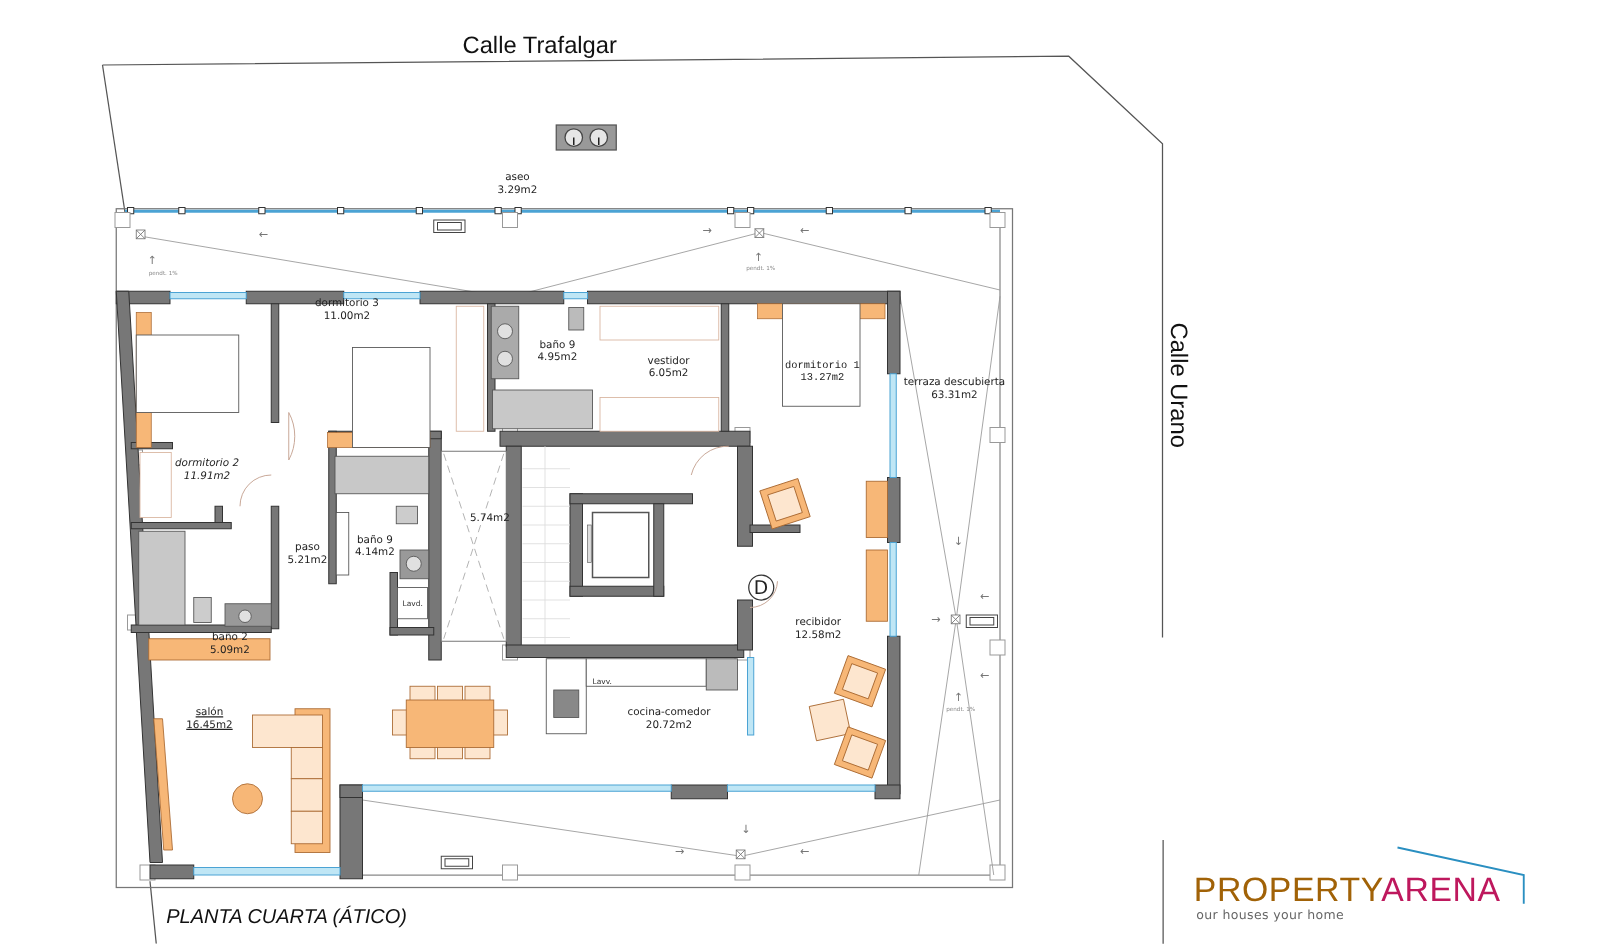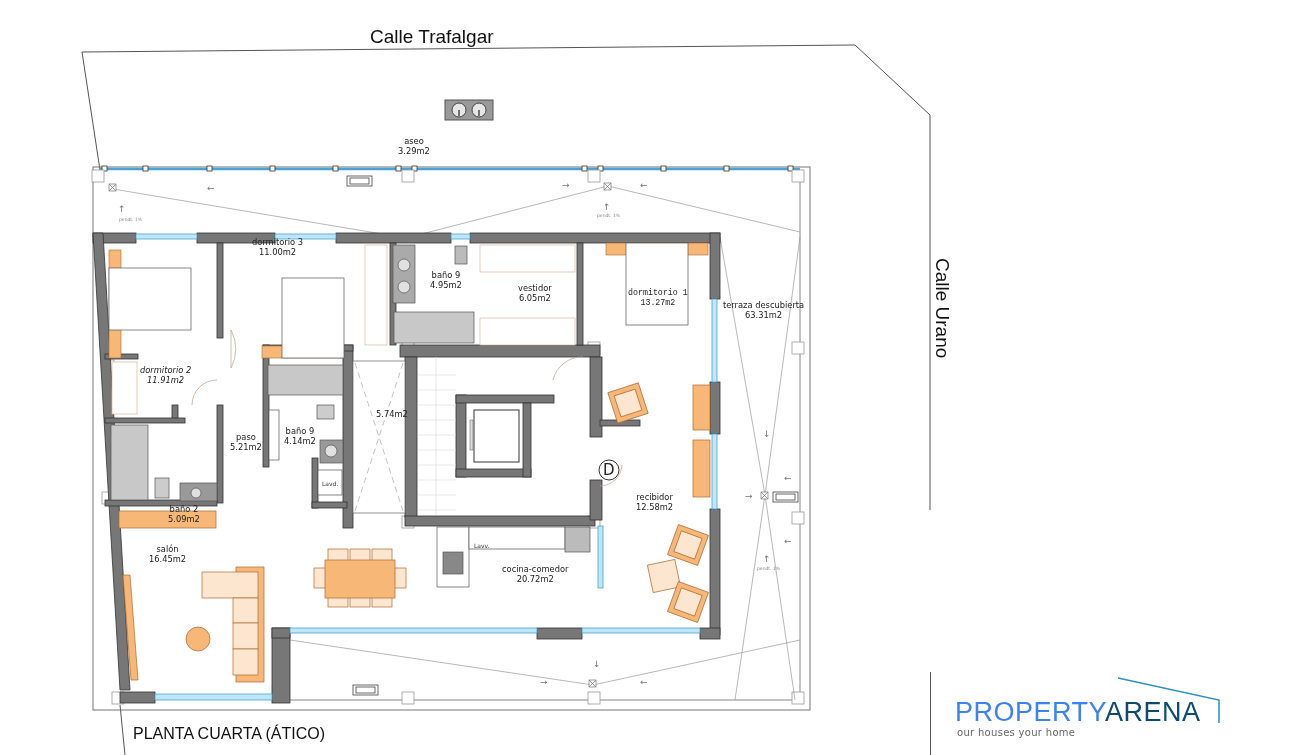--- a/index.html
+++ b/index.html
@@ -1,29 +1,29 @@
 <!DOCTYPE html>
 <html><head>
 <meta charset="utf-8">
 <style>
   html, body { margin:0; padding:0; background:#ffffff; }
   body { width:1290px; height:755px; position:relative; overflow:hidden; font-family:"DejaVu Sans", sans-serif; }
   #plan { position:absolute; left:0; top:0; }
   .street { position:absolute; font-family:"Liberation Sans", sans-serif; font-size:19px; color:#111; }
   #street-top { left:370px; top:26px; }
   #street-right { left:927px; top:258px; transform-origin:left top; transform:translate(26px,0) rotate(90deg); white-space:nowrap; }
-  #plan-title { position:absolute; left:133px; top:725px; font-family:"Liberation Sans", sans-serif; font-size:16px; color:#111; }
+  #plan-title { position:absolute; left:133px; top:725px; font-family:"Liberation Sans", sans-serif; font-size:16px; color:#111;font-style:italic; }
   .lbl { position:absolute; font-family:"DejaVu Sans", sans-serif; font-size:8.3px; line-height:10px; color:#222; text-align:center; white-space:nowrap; }
   .lbl span { display:block; }
   .tiny { position:absolute; font-size:4.5px; color:#888; white-space:nowrap; font-family:"DejaVu Sans", sans-serif; }
   .arrow { position:absolute; font-size:9px; color:#777; line-height:9px; font-family:"DejaVu Sans", sans-serif; }
   #logo { position:absolute; left:955px; top:673px; width:270px; height:70px; }
   #logo-main { position:absolute; left:0; top:24px; font-family:"Liberation Sans", sans-serif; font-size:27px; letter-spacing:0.5px; white-space:nowrap; }
-  #logo-w1 { color:#3b82f6; }
-  #logo-w2 { color:#0c4a6e; }
+  #logo-w1 { color:#a16207; }
+  #logo-w2 { color:#be185d; }
   #logo-tag { position:absolute; left:2px; top:54px; font-family:"DejaVu Sans", sans-serif; font-size:10px; color:#666; letter-spacing:0.3px; }
   .sep-line { position:absolute; left:930px; width:1px; background:#555; }
   .dlabel { position:absolute; font-size:15px; font-family:"DejaVu Sans", sans-serif; color:#222; }
   .lavd { position:absolute; font-size:6px; color:#333; font-family:"DejaVu Sans", sans-serif; }
 </style>
 </head>
 <body>
 
 <svg id="plan" width="1290" height="755" viewBox="0 0 1290 755" xmlns="http://www.w3.org/2000/svg">
 
@@ -322,21 +322,21 @@
     <span>baño 9</span>
     <span>4.14m2</span>
   </div>
 <div class="lbl" style="left:376px;top:409px;">
     <span>5.74m2</span>
   </div>
 <div class="lbl" style="left:636px;top:492px;">
     <span>recibidor</span>
     <span>12.58m2</span>
   </div>
-<div class="lbl" style="left:149px;top:544px;">
+<div class="lbl" style="left:149px;top:564px;text-decoration:underline;">
     <span>salón</span>
     <span>16.45m2</span>
   </div>
 <div class="lbl" style="left:502px;top:564px;">
     <span>cocina-comedor</span>
     <span>20.72m2</span>
   </div>
 
 <div class="tiny" style="left:119px;top:217px;">pendt. 1%</div>
 <div class="tiny" style="left:597px;top:213px;">pendt. 1%</div>

